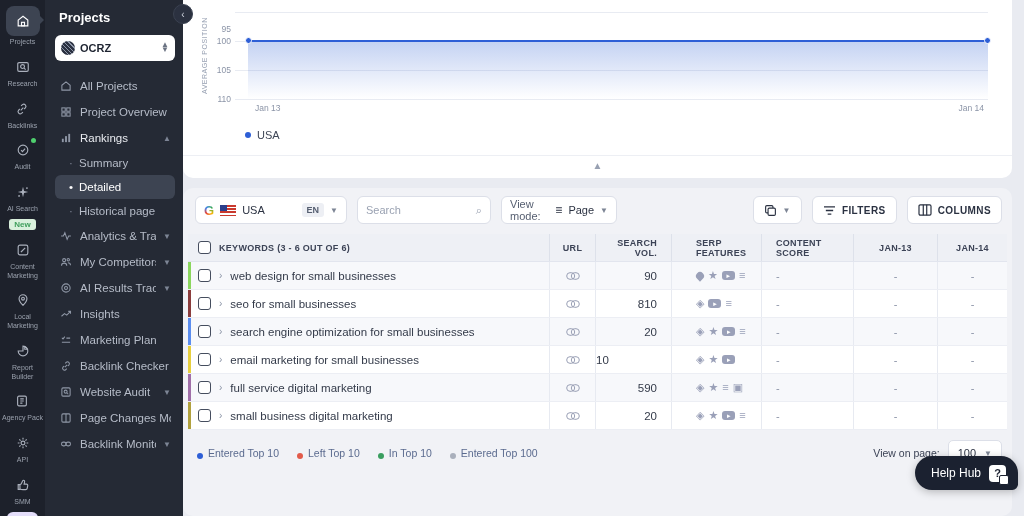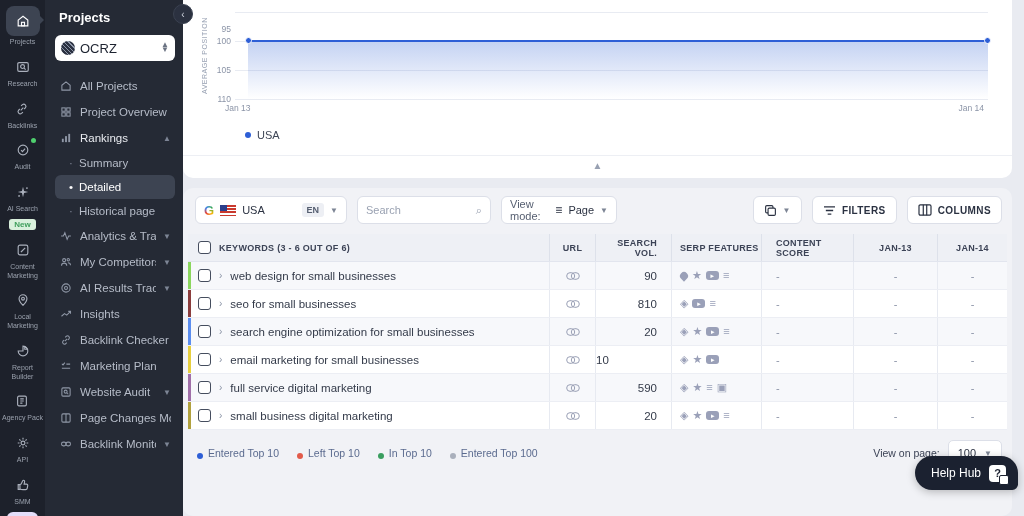--- a/index.html
+++ b/index.html
@@ -17,21 +17,21 @@
   .new-badge { background:#d9f0dc; color:#3f9e5c; font-size:8px; font-weight:bold; border-radius:3px; padding:1px 5px; margin:-4px 0 9px; }
   .disc-badge { background:#e4defa; color:#7b64d8; font-size:8px; font-weight:bold; border-radius:6px; padding:2px 6px; margin-top:-4px; }
   .rail-spacer { flex:1; }
 
   
   .sidebar { width:138px; background:#252a35; flex-shrink:0; padding:8px 8px 0 10px; position:relative; z-index:2; }
   .sb-title { color:#fff; font-size:13px; font-weight:bold; margin:2px 0 10px 4px; }
   .collapse-btn { position:absolute; right:-10px; top:4px; width:20px; height:20px; border-radius:50%; background:#2b3140; color:#cfd4de; font-size:10px; display:flex; align-items:center; justify-content:center; border:1px solid #3a4150; cursor:pointer; z-index:5; }
   .proj-select { background:#fff; border-radius:6px; height:26px; display:flex; align-items:center; padding:0 6px; gap:5px; cursor:pointer; margin-bottom:12px; }
   .proj-logo { width:14px; height:14px; border-radius:50%; background:#2a3040; flex-shrink:0; background-image:repeating-linear-gradient(45deg,#2a3040 0 2px,#8d96a8 2px 3px); }
-  .proj-name { color:#1d2330; font-size:13px; font-weight:normal; flex:1; }
+  .proj-name { color:#1d2330; font-size:11px; font-weight:bold; flex:1; }
   .proj-caret { color:#6b7383; font-size:8px; line-height:0.6; display:flex; flex-direction:column; align-items:center; }
   .s-item { display:flex; align-items:center; gap:7px; color:#b6bcc8; font-size:11.5px; padding:6px 4px; border-radius:6px; cursor:pointer; }
   .s-item .s-ico { width:14px; height:14px; color:#8f97a6; display:flex; align-items:center; justify-content:center; flex-shrink:0; }
   .s-item .s-lbl { flex:1; white-space:nowrap; overflow:hidden; }
   .s-item .s-chev { color:#7d8595; font-size:8px; }
   .s-item.expanded { color:#e8eaef; }
   .s-sub { padding-left:24px; position:relative; }
   .s-sub .bullet { position:absolute; left:14px; color:#7d8595; }
   .s-sub.selected { background:#3d4452; color:#fff; }
   .s-sub.selected .bullet { color:#fff; }
@@ -75,21 +75,21 @@
   .btn svg { flex-shrink:0; }
 
   
   .tbl { margin:2px 5px 0; }
   .trow { display:flex; align-items:center; height:28px; background:#fff; position:relative; border-bottom:1px solid #eceef4; }
   .trow.alt { background:#f7f8fb; }
   .thead { background:#eef0f5; border-bottom:1px solid #e2e5ee; font-size:9px; font-weight:bold; color:#3c4356; letter-spacing:0.3px; }
   .c-kw { flex:1; display:flex; align-items:center; gap:8px; padding-left:10px; min-width:0; }
   .c-url { width:46px; display:flex; justify-content:center; }
   .c-vol { width:76px; text-align:right; padding-right:14px; }
-  .c-serp { width:90px; display:flex; gap:4px; align-items:center; padding-left:8px; }
+  .c-serp { width:90px; display:flex; gap:4px; align-items:center; padding-left:24px; }
   .c-cs { width:92px; padding-left:14px; }
   .c-d1 { width:84px; text-align:center; }
   .c-d2 { width:70px; text-align:center; }
   .vline { border-left:1px solid #e7eaf1; align-self:stretch; display:flex; align-items:center; }
   .thead .vline { border-left-color:#dde1ea; }
   .cbox { width:13px; height:13px; border:1.5px solid #454d5e; border-radius:3px; background:#fff; flex-shrink:0; cursor:pointer; }
   .row-chev { color:#8b94a7; font-size:10px; cursor:pointer; }
   .kw-text { font-size:11.5px; color:#333a49; white-space:nowrap; overflow:hidden; text-overflow:ellipsis; }
   .colorbar { position:absolute; left:0; top:0; bottom:0; width:3px; }
   .cell-num { font-size:11.5px; color:#333a49; }
@@ -316,33 +316,33 @@
         <svg width="12" height="12" viewBox="0 0 16 16" fill="none" stroke="currentColor" stroke-width="1.4">
           <path d="M2 11 L6 7.5 L9 9.5 L14 4.5"></path>
           <path d="M11 4.5 H14 V7.5"></path>
         </svg>
       </span>
     <span class="s-lbl">Insights</span>
   </div>
   <div class="s-item">
     <span class="s-ico">
         <svg width="12" height="12" viewBox="0 0 16 16" fill="none" stroke="currentColor" stroke-width="1.4">
-          <path d="M7 4.5 L8.5 3 A2.5 2.5 0 0 1 12 6.5 L10.5 8 M9 11.5 L7.5 13 A2.5 2.5 0 0 1 4 9.5 L5.5 8 M6.5 9.5 L9.5 6.5"></path>
-        </svg>
-      </span>
-    <span class="s-lbl">Backlink Checker</span>
-  </div>
-  <div class="s-item">
-    <span class="s-ico">
-        <svg width="12" height="12" viewBox="0 0 16 16" fill="none" stroke="currentColor" stroke-width="1.4">
           <path d="M2.5 5 L4 6.5 L6.5 3.5"></path>
           <path d="M2.5 11 H13.5 M8.5 5.5 H13.5"></path>
         </svg>
       </span>
     <span class="s-lbl">Marketing Plan</span>
+  </div>
+  <div class="s-item">
+    <span class="s-ico">
+        <svg width="12" height="12" viewBox="0 0 16 16" fill="none" stroke="currentColor" stroke-width="1.4">
+          <path d="M7 4.5 L8.5 3 A2.5 2.5 0 0 1 12 6.5 L10.5 8 M9 11.5 L7.5 13 A2.5 2.5 0 0 1 4 9.5 L5.5 8 M6.5 9.5 L9.5 6.5"></path>
+        </svg>
+      </span>
+    <span class="s-lbl">Backlink Checker</span>
   </div>
   <div class="s-item">
     <span class="s-ico">
         <svg width="12" height="12" viewBox="0 0 16 16" fill="none" stroke="currentColor" stroke-width="1.4">
           <rect x="2.5" y="2.5" width="11" height="11" rx="1.5"></rect>
           <circle cx="7.5" cy="7.5" r="2"></circle>
           <path d="M9 9 L11 11"></path>
         </svg>
       </span>
     <span class="s-lbl">Website Audit</span>
@@ -378,21 +378,21 @@
     <div class="gridline" style="top:70px"></div>
     <div class="gridline" style="top:99px"></div>
     <div class="ytick" style="top:24px">95</div>
     <div class="ytick" style="top:36px">100</div>
     <div class="ytick" style="top:65px">105</div>
     <div class="ytick" style="top:94px">110</div>
     <div class="chart-fill"></div>
     <div class="chart-line"></div>
     <div class="pt" style="left:62px"></div>
     <div class="pt" style="left:801px"></div>
-    <div class="xlab" style="left:42px">Jan 13</div>
+    <div class="xlab" style="left:72px">Jan 13</div>
     <div class="xlab" style="right:28px">Jan 14</div>
     <div class="chart-legend">
       <span class="dot"></span>
       <span>USA</span>
     </div>
     <div class="card-divider"></div>
     <div class="card-collapse">▲</div>
   </div>
 
   <div class="panel">

